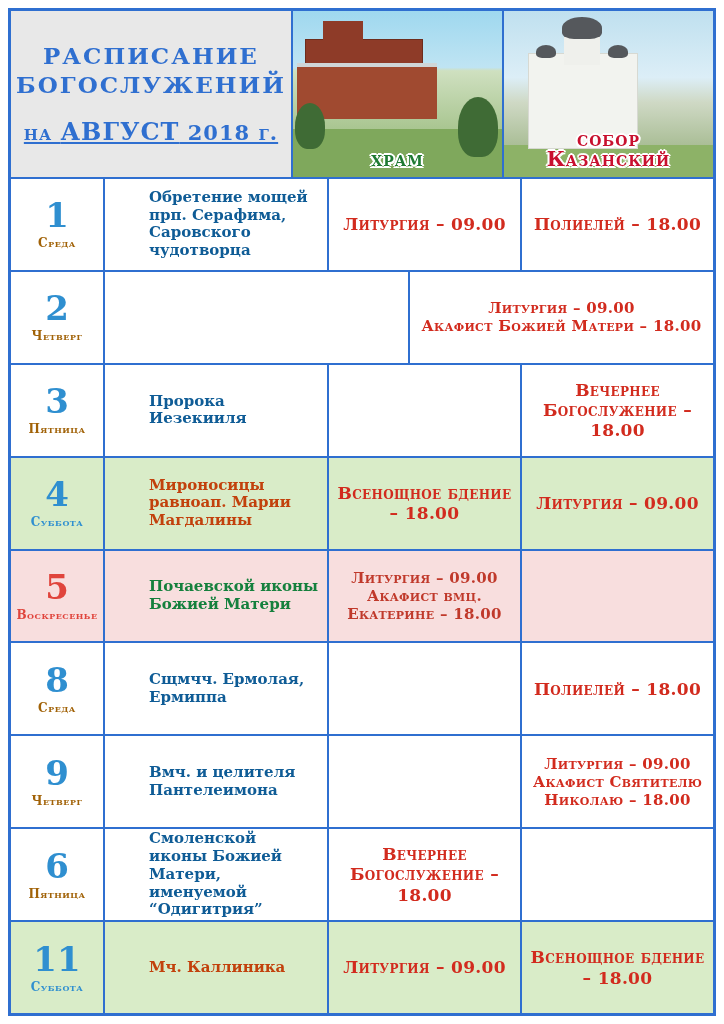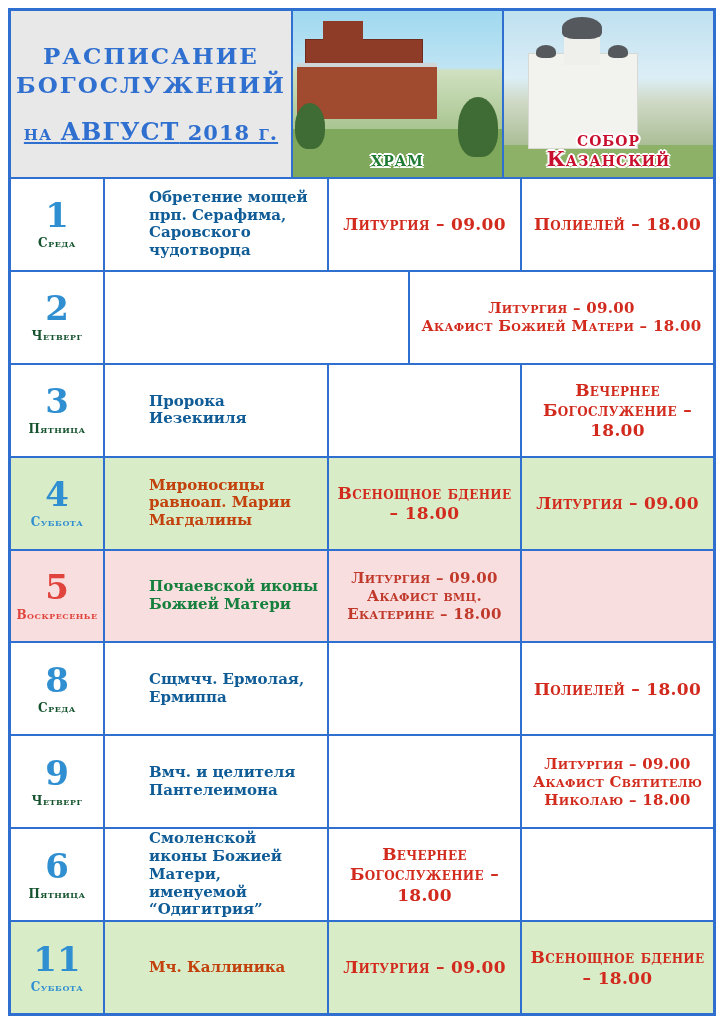--- a/index.html
+++ b/index.html
@@ -158,21 +158,21 @@
     font-family: "DejaVu Serif", serif;
     font-weight: bold;
     font-size: 34px;
     line-height: 1;
     color: #2f8fd0;
   }
   .dayname {
     font-family: "DejaVu Serif", serif;
     font-weight: bold;
     font-size: 12px;
-    color: #14532d;
+    color: #a16207;
     margin-top: 4px;
     font-variant: small-caps;
     letter-spacing: .5px;
   }
   .c-feast {
     width: 188px; flex: 0 0 188px;
     border-right: 2px solid #2f6fd0;
     display: flex; align-items: center;
     padding: 4px 8px;
     margin-left: 36px;

